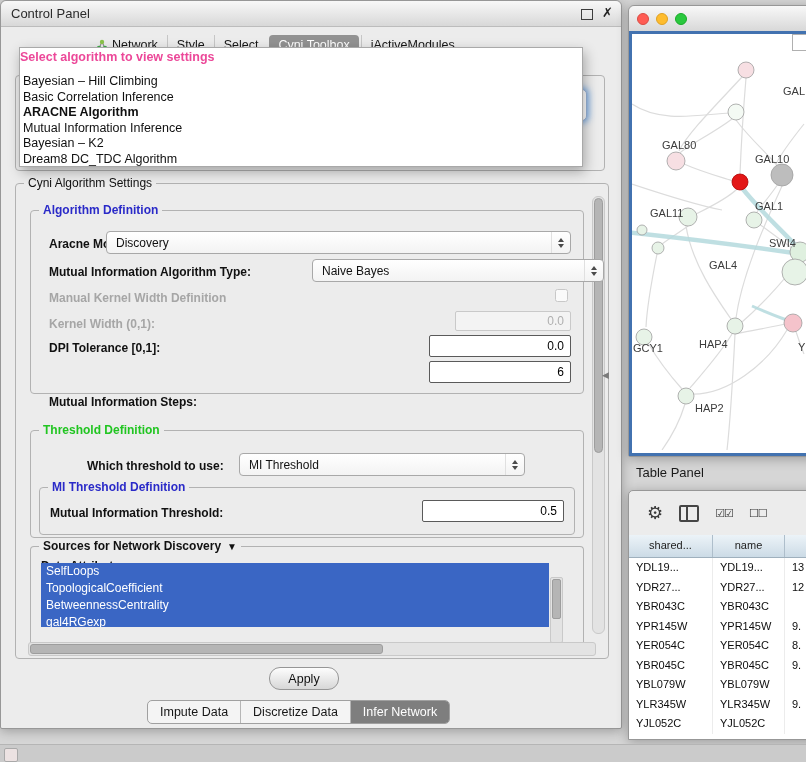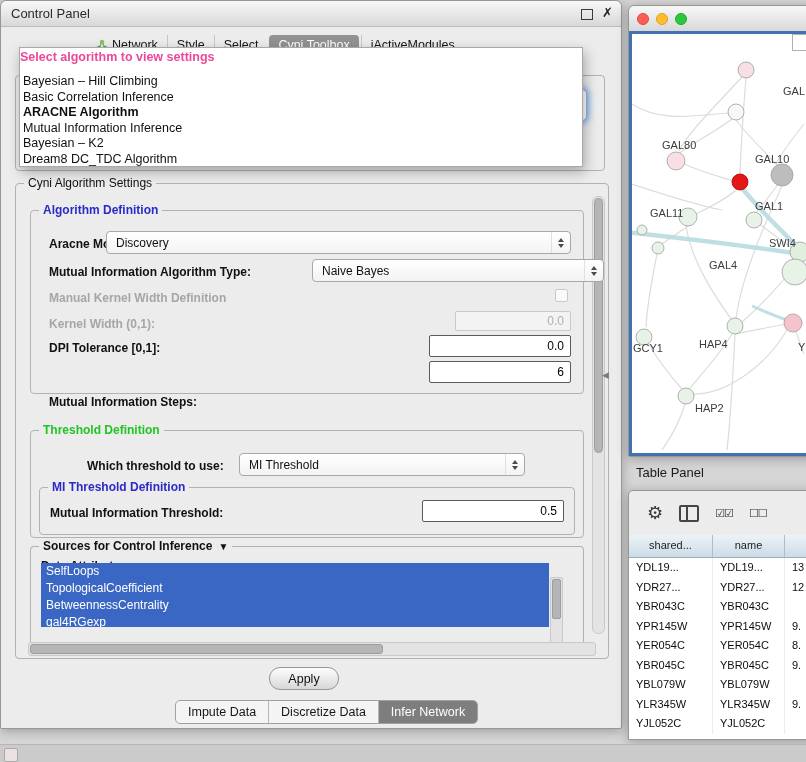--- a/index.html
+++ b/index.html
@@ -47,21 +47,21 @@
   .cbox{position:absolute;width:13px;height:13px;box-sizing:border-box;border:1.5px solid #c8c8c8;
        background:#fafafa;border-radius:2.5px;}
   .attr{height:17px;line-height:17px;background:#3a66c4;color:#fff;padding-left:5px;
        font-size:12px;white-space:nowrap;overflow:hidden;}
   .sbtrack{position:absolute;background:#e3e3e3;border:1px solid #c9c9c9;border-radius:6px;}
   .sbthumb{position:absolute;background:#b5b5b5;border:1px solid #9d9d9d;border-radius:5px;}
   .btn{position:absolute;box-sizing:border-box;background:linear-gradient(#fdfdfd,#d7d7d7);
        border:1px solid #969696;border-radius:11px;font-size:12.5px;text-align:center;
        font-family:"Liberation Sans","DejaVu Sans",sans-serif;color:#111;padding:0;}
   .seg{position:absolute;display:flex;border:1px solid #a0a0a0;border-radius:5px;overflow:hidden;
-       background:#f4f4f4;margin-left:28px;}
+       background:#f4f4f4;}
   .seg>div{padding:4px 12px;font-size:12.5px;color:#161616;}
   .seg>div + div{border-left:1px solid #b6b6b6;}
   .seg>div.on{background:#7e7e7e;color:#fff;}
   .expander{font-size:10px;color:#111;}
   .tl{width:12px;height:12px;border-radius:50%;box-sizing:border-box;}
   .canvaswrap{position:absolute;top:25px;left:0;right:0;bottom:0;background:#fff;
        border:3px solid #4272b0;box-sizing:border-box;overflow:hidden;}
   svg text{font-family:"Liberation Sans","DejaVu Sans",sans-serif;}
   .tp-toolbar{position:absolute;top:0;left:0;right:0;height:44px;display:flex;align-items:center;
        gap:16px;padding-left:18px;border-bottom:1px solid #c2c2c2;}
@@ -195,21 +195,21 @@
 
       <div class="group" style="left:8px;top:56px;width:534px;height:46px;">
         <span class="gtitle blue">MI Threshold Definition</span>
         <span class="lbl" style="left:10px;top:18px;">Mutual Information Threshold:</span>
         <input class="tfield" style="left: 382px; top: 12px; width: 142px; height: 22px;" value="0.5">
       </div>
     </div>
 
     <div class="group" style="left:14px;top:362px;width:552px;height:96px;border-bottom:none;border-radius:4px 4px 0 0;">
       <span class="gtitle bold" style="display:flex;gap:6px;align-items:center;">
-        <span>Sources for Control Inference</span>
+        <span>Sources for Network Discovery</span>
         <span class="expander">▼</span>
       </span>
       <span class="lbl" style="left:10px;top:12px;">Data Attributes</span>
       <div style="position:absolute;left:10px;top:16px;width:508px;height:64px;overflow:hidden;background:#fff;">
         <div class="attr">SelfLoops</div>
         <div class="attr">TopologicalCoefficient</div>
         <div class="attr">BetweennessCentrality</div>
         <div class="attr">gal4RGexp</div>
       </div>
       <div class="sbtrack" style="left:519px;top:30px;width:11px;height:64px;border-radius:2px;">

